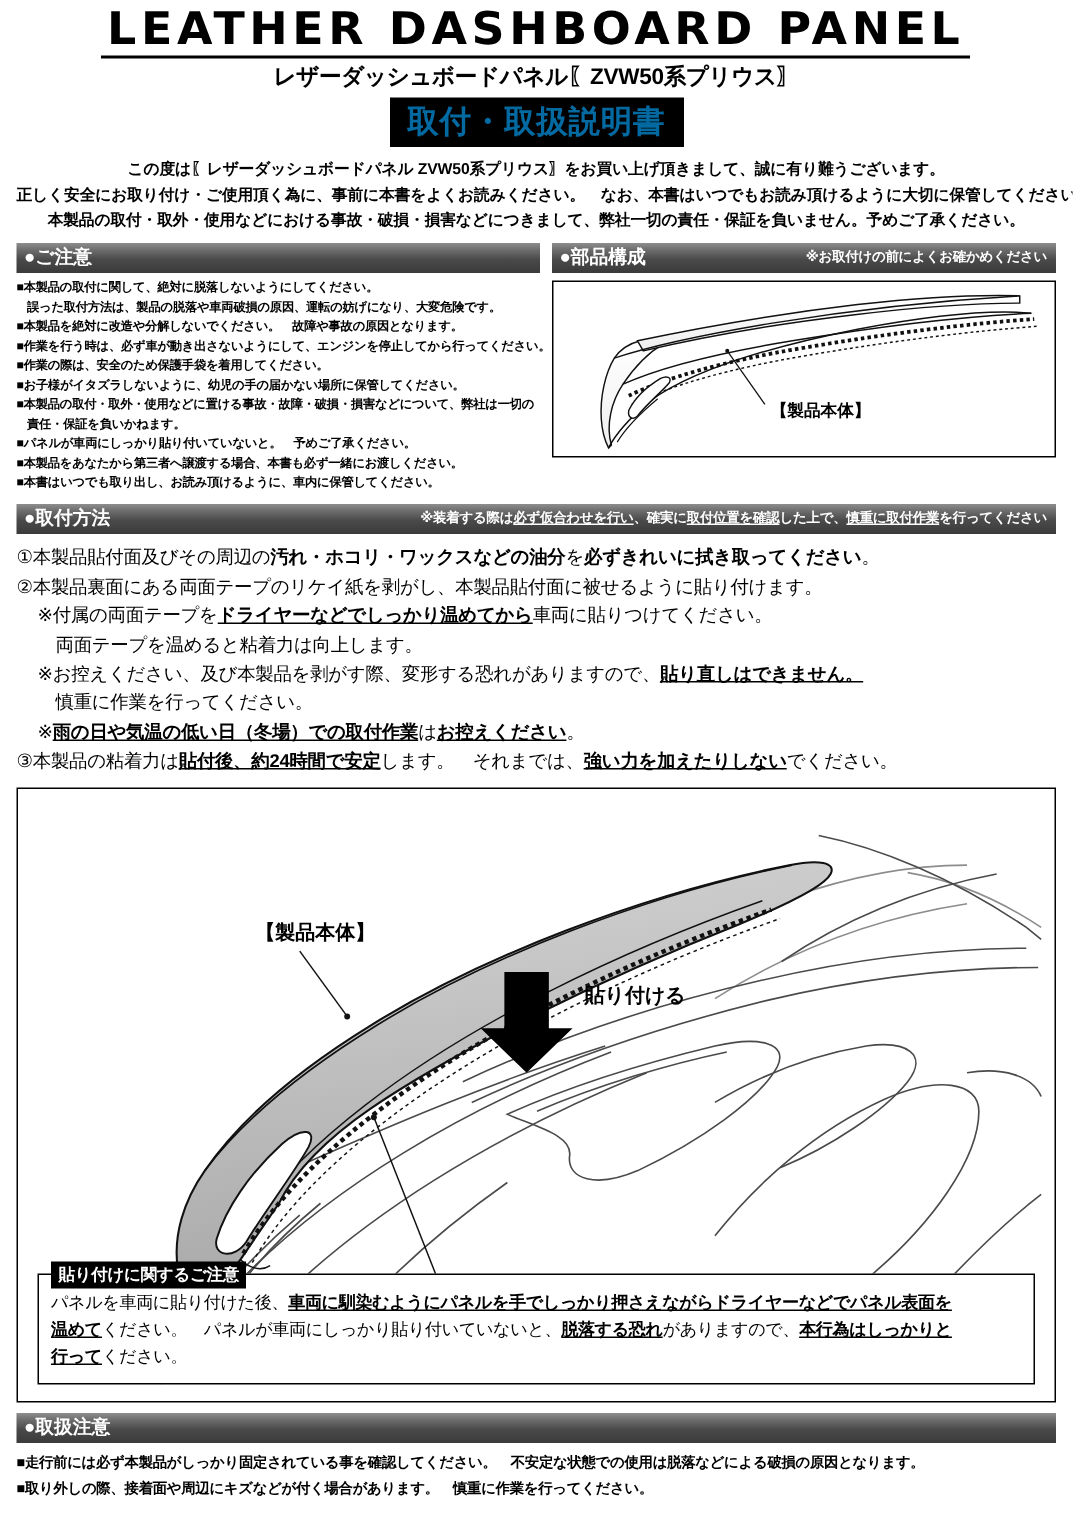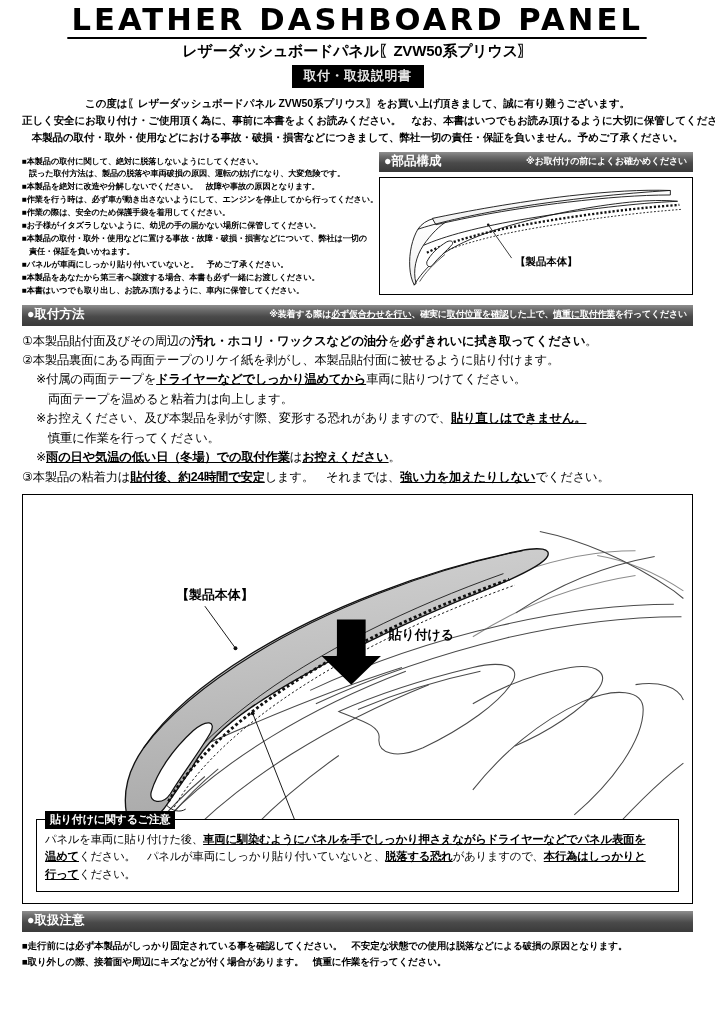--- a/index.html
+++ b/index.html
@@ -7,21 +7,21 @@
     margin: 0; padding: 0;
     background: #ffffff;
   }
   body {
     width: 715px; height: 1024px;
     font-family: "Liberation Sans", "DejaVu Sans", sans-serif;
     color: #000;
     overflow: hidden;
     position: relative;
   }
-  .page { width: 715px; height: 864px; position: relative; padding: 0 22px; }
+  .page { width: 715px; height: 864px; position: relative; padding: 0 11px; }
 
   
   .title-wrap { text-align: center; padding-top: 4px; }
   .main-title {
     font-family: "DejaVu Sans", sans-serif;
     font-weight: 700;
     font-size: 30px;
     letter-spacing: 3px;
     line-height: 1.05;
     display: inline-block;
@@ -31,22 +31,22 @@
   }
   .sub-title {
     font-size: 15px;
     font-weight: 700;
     letter-spacing: -0.2px;
     margin-top: 3px;
   }
   .doc-type {
     display: inline-block;
     background: #000;
-    color: #e5e5e5;
-    font-size: 13px;
+    color: #0369a1;
+    font-size: 21px;
     font-weight: 700;
     letter-spacing: 0.5px;
     padding: 2px 12px 3px 12px;
     margin-top: 4px;
   }
   .intro {
     margin-top: 7px;
     text-align: center;
     font-size: 10.5px;
     font-weight: 700;
@@ -172,20 +172,23 @@
 
   <div class="intro">
     <div>この度は〖レザーダッシュボードパネル ZVW50系プリウス〗をお買い上げ頂きまして、誠に有り難うございます。</div>
     <div>正しく安全にお取り付け・ご使用頂く為に、事前に本書をよくお読みください。　なお、本書はいつでもお読み頂けるように大切に保管してください。</div>
     <div>本製品の取付・取外・使用などにおける事故・破損・損害などにつきまして、弊社一切の責任・保証を負いません。予めご了承ください。</div>
   </div>
 
   <div class="two-col">
 
     <div class="col-left">
+      <div class="sec-head">
+        <span>●ご注意</span>
+      </div>
       <div class="caution-list" id="caution-list">
           <div class="ln">■本製品の取付に関して、絶対に脱落しないようにしてください。</div>
           <div class="ln ind">誤った取付方法は、製品の脱落や車両破損の原因、運転の妨げになり、大変危険です。</div>
           <div class="ln">■本製品を絶対に改造や分解しないでください。　故障や事故の原因となります。</div>
           <div class="ln">■作業を行う時は、必ず車が動き出さないようにして、エンジンを停止してから行ってください。</div>
           <div class="ln">■作業の際は、安全のため保護手袋を着用してください。</div>
           <div class="ln">■お子様がイタズラしないように、幼児の手の届かない場所に保管してください。</div>
           <div class="ln">■本製品の取付・取外・使用などに置ける事故・故障・破損・損害などについて、弊社は一切の</div>
           <div class="ln ind">責任・保証を負いかねます。</div>
           <div class="ln">■パネルが車両にしっかり貼り付いていないと。　予めご了承ください。</div>

